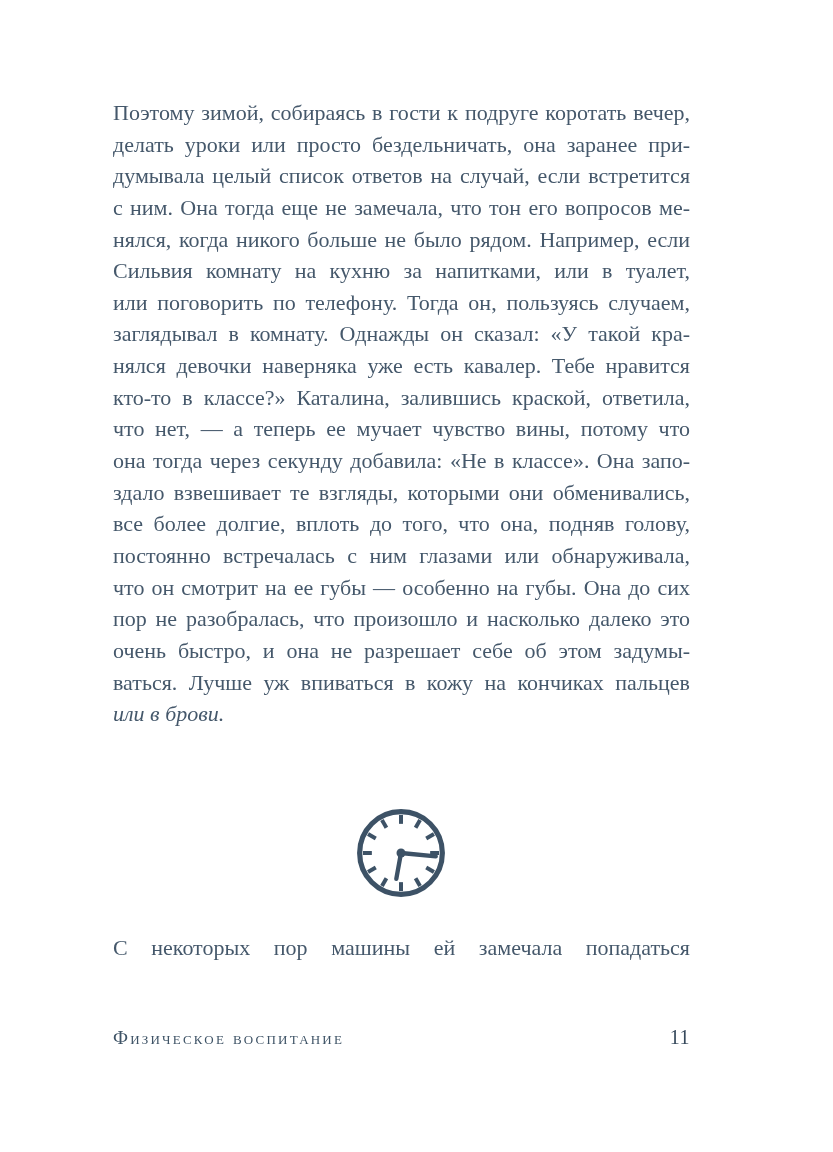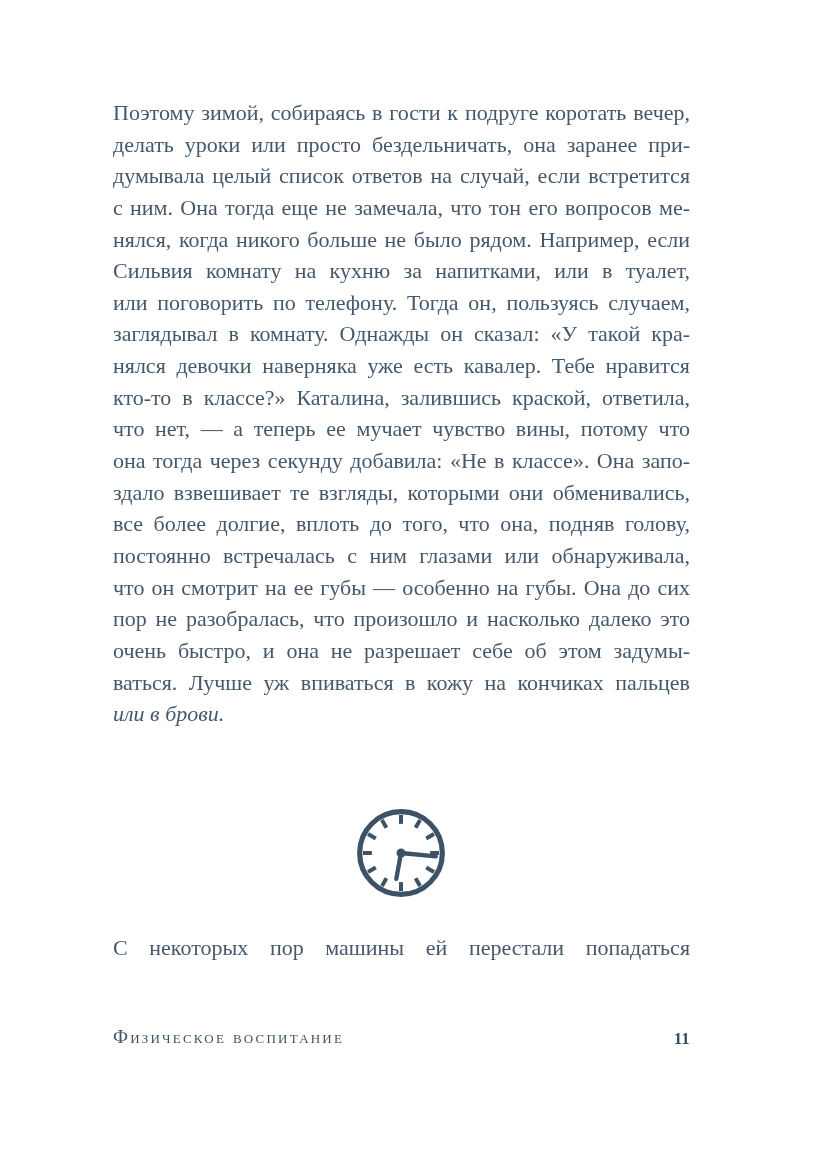--- a/index.html
+++ b/index.html
@@ -57,22 +57,22 @@
     justify-content: space-between;
     align-items: flex-end;
   }
   .running-header {
     font-size: 19px;
     color: #3e5366;
     font-variant: small-caps;
     letter-spacing: 2.2px;
   }
   .page-number {
-    font-size: 16px;
-    font-weight: bold;
+    font-size: 20px;
+    font-weight: normal;
     color: #36495c;
     letter-spacing: 0.5px;
     margin-left: 27px;
   }
 </style>
 </head>
 <body>
 
 <div class="page">
 
@@ -118,21 +118,21 @@
           <line x1="29.75" y1="14.93" x2="34.5" y2="23.15"></line>
         </g>
         <line x1="50" y1="50" x2="87" y2="53.5" stroke-width="4.6" stroke-linecap="round"></line>
         <line x1="50" y1="50" x2="45" y2="77.5" stroke-width="4.6" stroke-linecap="round"></line>
       </g>
       <circle cx="50" cy="50" r="4.8" fill="#3d5266"></circle>
     </svg>
   </div>
 
   <div class="text-column para-2">
-      <div class="line">С некоторых пор машины ей перестали попадаться</div>
+      <div class="line">С некоторых пор машины ей замечала попадаться</div>
     </div>
 
   <div class="footer">
     <span class="running-header">Физическое воспитание</span>
     <span class="page-number">11</span>
   </div>
 
 </div>
 
 </body></html>

